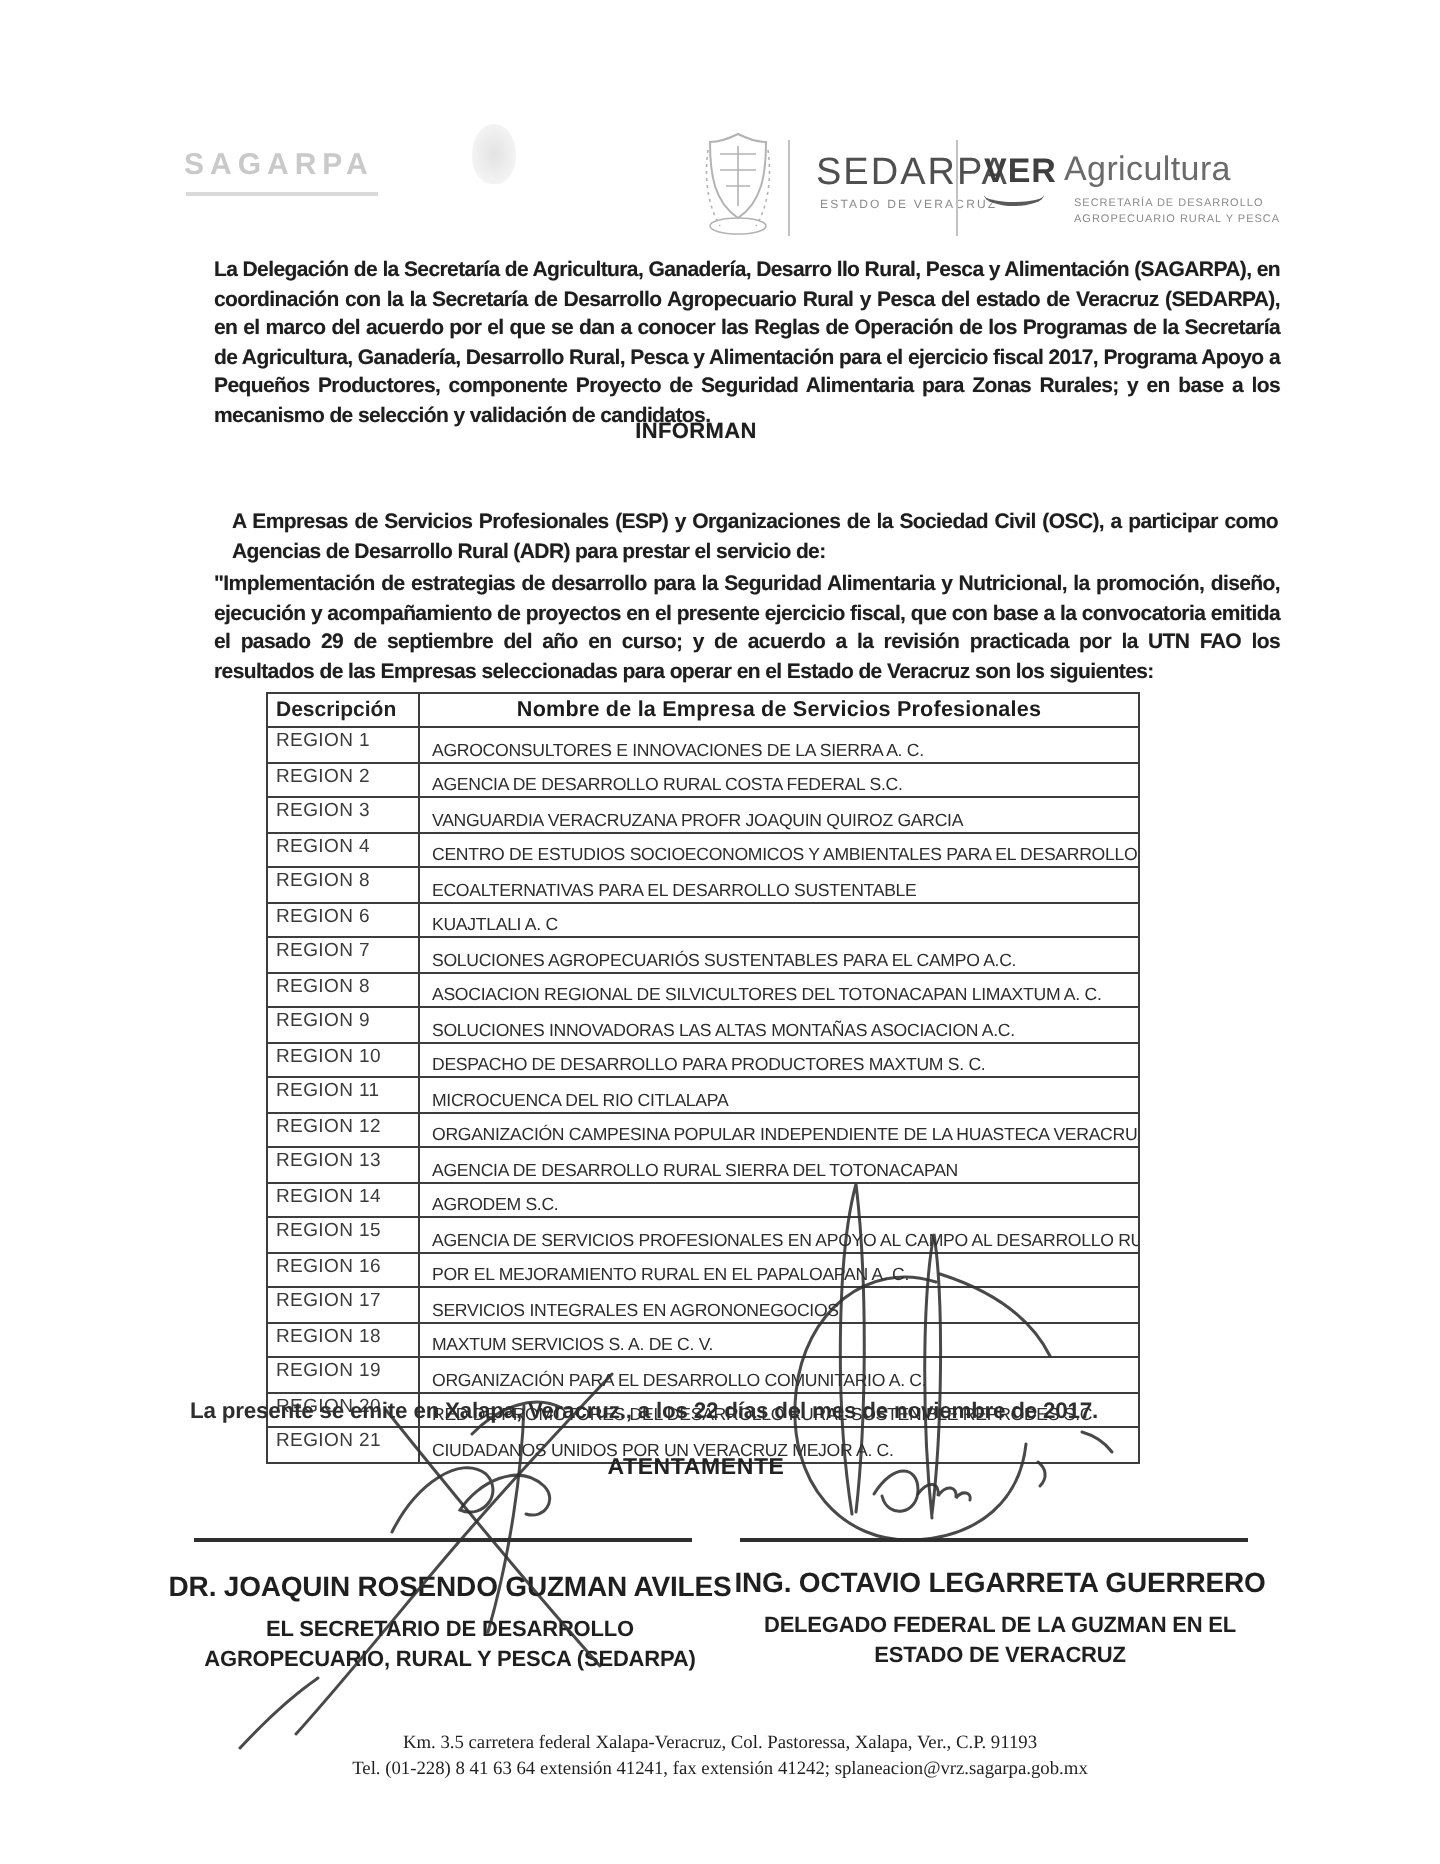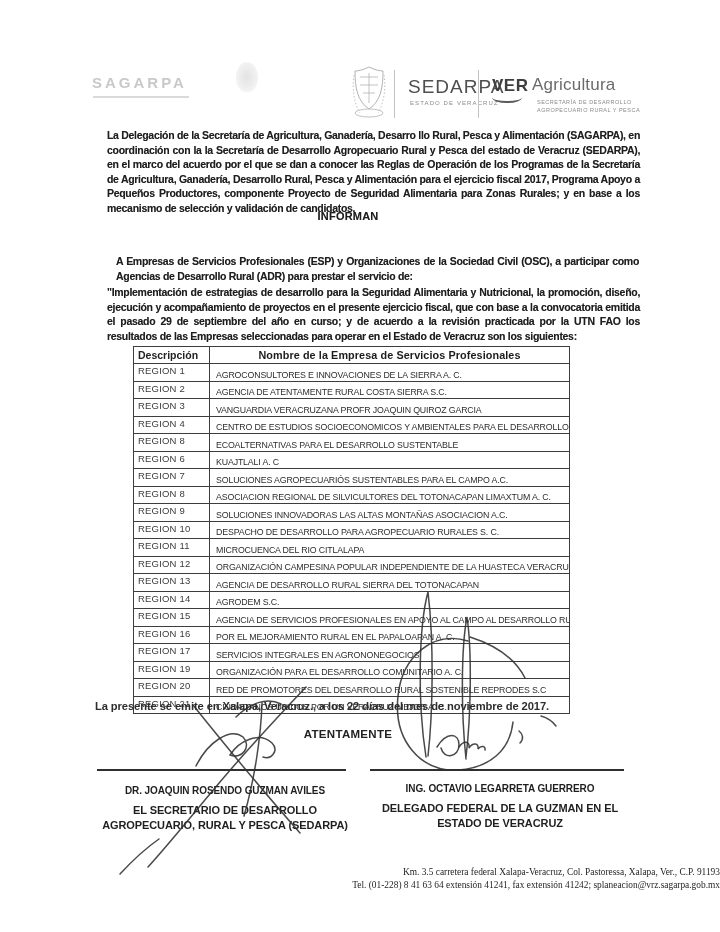--- a/index.html
+++ b/index.html
@@ -67,27 +67,27 @@
     position:absolute;left:95px;top:700px;font-size:11.2px;font-weight:bold;color:#2e2e2e;letter-spacing:-0.1px;
   }
   .atentamente{
     position:absolute;left:348px;top:728px;transform:translateX(-50%);
     font-size:11.5px;font-weight:bold;letter-spacing:0.3px;color:#222;
   }
   .sig-line{position:absolute;top:769px;height:2px;background:#2f2f2f;}
   .sig-line.left{left:97px;width:249px;}
   .sig-line.right{left:370px;width:254px;}
   .sig-block{position:absolute;text-align:center;font-weight:bold;color:#1f1f1f;}
-  .sig-block .nm{font-size:10px;letter-spacing:-0.1px;}
+  .sig-block .nm{font-size:14px;letter-spacing:-0.1px;}
   .sig-block .tl{font-size:11px;line-height:15px;margin-top:7px;letter-spacing:-0.1px;}
   .sig-block.left{left:62px;top:785px;width:326px;}
   .sig-block.right{left:345px;top:783px;width:310px;}
   
   .footer{
-    position:absolute;left:0;top:866px;width:720px;text-align:right;
+    position:absolute;left:0;top:866px;width:720px;text-align:center;
     font-family:"Liberation Serif",serif;font-size:9.4px;line-height:12.5px;color:#1f1f1f;
   }
   
   .ink{position:absolute;left:0;top:0;pointer-events:none;z-index:6;}
   .ink path{fill:none;stroke:#303030;stroke-width:1.5;stroke-linecap:round;opacity:0.88;}
   .coat path,.coat ellipse{stroke:#b3b3b3;fill:none;}
 </style>
 </head>
 <body>
 
@@ -126,21 +126,21 @@
         <th class="h2">Nombre de la Empresa de Servicios Profesionales</th>
       </tr>
     </thead>
     <tbody>
         <tr>
           <td class="c1">REGION 1</td>
           <td class="c2">AGROCONSULTORES E INNOVACIONES DE LA SIERRA A. C.</td>
         </tr>
         <tr>
           <td class="c1">REGION 2</td>
-          <td class="c2">AGENCIA DE ATENTAMENTE RURAL COSTA SIERRA S.C.</td>
+          <td class="c2">AGENCIA DE DESARROLLO RURAL COSTA FEDERAL S.C.</td>
         </tr>
         <tr>
           <td class="c1">REGION 3</td>
           <td class="c2">VANGUARDIA VERACRUZANA PROFR JOAQUIN QUIROZ GARCIA</td>
         </tr>
         <tr>
           <td class="c1">REGION 4</td>
           <td class="c2">CENTRO DE ESTUDIOS SOCIOECONOMICOS Y AMBIENTALES PARA EL DESARROLLO RURAL.</td>
         </tr>
         <tr>
@@ -158,21 +158,21 @@
         <tr>
           <td class="c1">REGION 8</td>
           <td class="c2">ASOCIACION REGIONAL DE SILVICULTORES DEL TOTONACAPAN LIMAXTUM A. C.</td>
         </tr>
         <tr>
           <td class="c1">REGION 9</td>
           <td class="c2">SOLUCIONES INNOVADORAS LAS ALTAS MONTAÑAS ASOCIACION A.C.</td>
         </tr>
         <tr>
           <td class="c1">REGION 10</td>
-          <td class="c2">DESPACHO DE DESARROLLO PARA AGROPECUARIO RURALES S. C.</td>
+          <td class="c2">DESPACHO DE DESARROLLO PARA PRODUCTORES MAXTUM S. C.</td>
         </tr>
         <tr>
           <td class="c1">REGION 11</td>
           <td class="c2">MICROCUENCA DEL RIO CITLALAPA</td>
         </tr>
         <tr>
           <td class="c1">REGION 12</td>
           <td class="c2">ORGANIZACIÓN CAMPESINA POPULAR INDEPENDIENTE DE LA HUASTECA VERACRUZANA  A.C.</td>
         </tr>
         <tr>
@@ -187,20 +187,24 @@
           <td class="c1">REGION 15</td>
           <td class="c2">AGENCIA DE SERVICIOS PROFESIONALES EN APOYO AL CAMPO AL DESARROLLO RURAL, S.C.</td>
         </tr>
         <tr>
           <td class="c1">REGION 16</td>
           <td class="c2">POR EL MEJORAMIENTO RURAL EN EL PAPALOAPAN A. C.</td>
         </tr>
         <tr>
           <td class="c1">REGION 17</td>
           <td class="c2">SERVICIOS INTEGRALES EN AGRONONEGOCIOS</td>
+        </tr>
+        <tr>
+          <td class="c1">REGION 18</td>
+          <td class="c2">MAXTUM SERVICIOS S. A. DE C. V.</td>
         </tr>
         <tr>
           <td class="c1">REGION 19</td>
           <td class="c2">ORGANIZACIÓN PARA EL DESARROLLO COMUNITARIO A. C.</td>
         </tr>
         <tr>
           <td class="c1">REGION 20</td>
           <td class="c2">RED DE PROMOTORES DEL DESARROLLO RURAL SOSTENIBLE REPRODES S.C</td>
         </tr>
         <tr>

